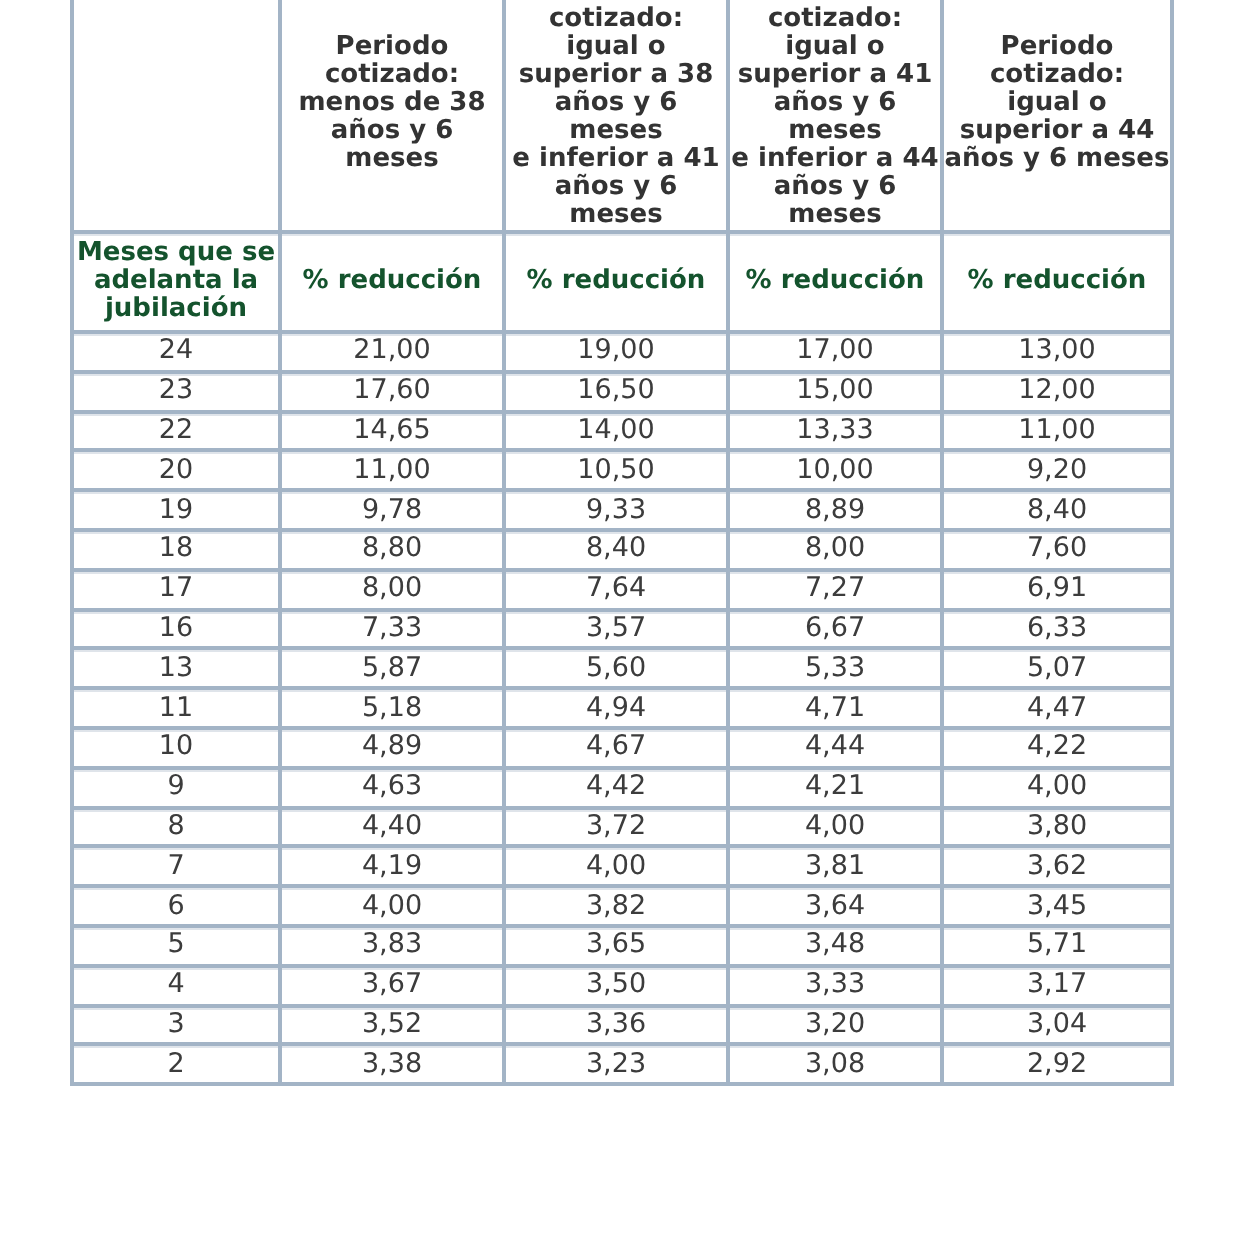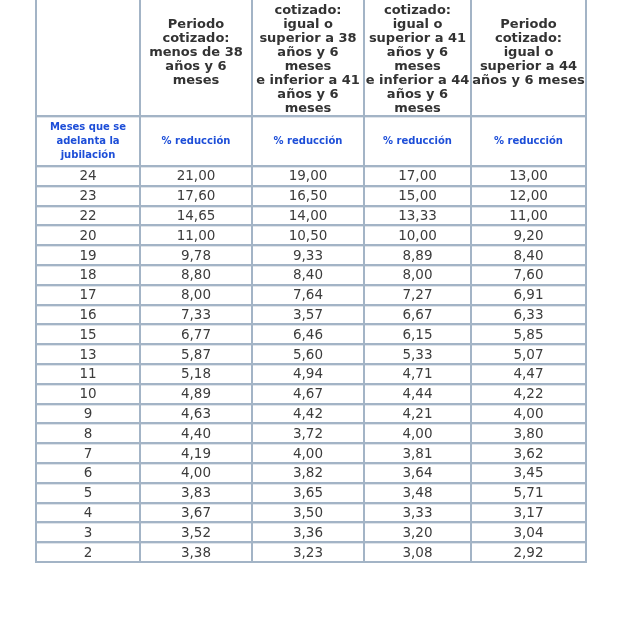--- a/index.html
+++ b/index.html
@@ -40,24 +40,24 @@
   tr.header-period th, tr.header-period td {
     height: 101px;
     font-size: 13px;
     font-weight: bold;
     line-height: 14px;
     color: #333333;
     white-space: pre-line;
   }
   tr.header-reduction th {
     height: 48px;
-    font-size: 10px;
+    font-size: 13px;
     font-weight: bold;
     line-height: 14px;
-    color: #1d4ed8;
+    color: #14532d;
     white-space: pre-line;
   }
   tbody td {
     height: 17.8px;
     font-size: 13.5px;
     font-weight: normal;
     color: #3c3c3c;
     line-height: 17px;
   }
 </style>
@@ -161,27 +161,20 @@
           <td>6,91</td>
         </tr>
         <tr>
           <td>16</td>
           <td>7,33</td>
           <td>3,57</td>
           <td>6,67</td>
           <td>6,33</td>
         </tr>
         <tr>
-          <td>15</td>
-          <td>6,77</td>
-          <td>6,46</td>
-          <td>6,15</td>
-          <td>5,85</td>
-        </tr>
-        <tr>
           <td>13</td>
           <td>5,87</td>
           <td>5,60</td>
           <td>5,33</td>
           <td>5,07</td>
         </tr>
         <tr>
           <td>11</td>
           <td>5,18</td>
           <td>4,94</td>

